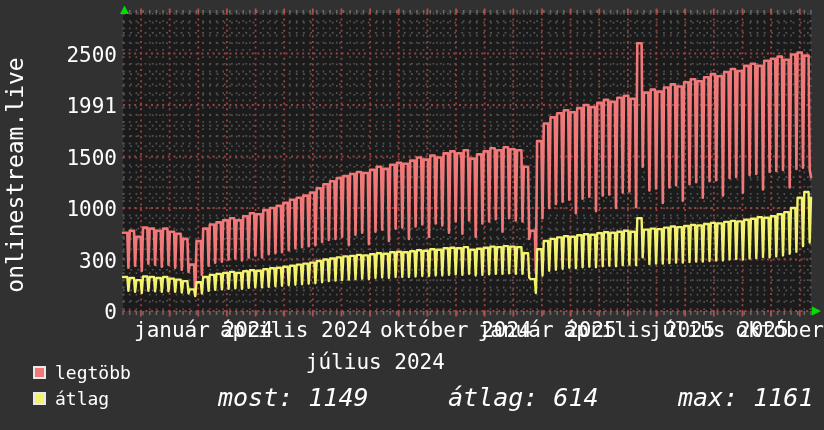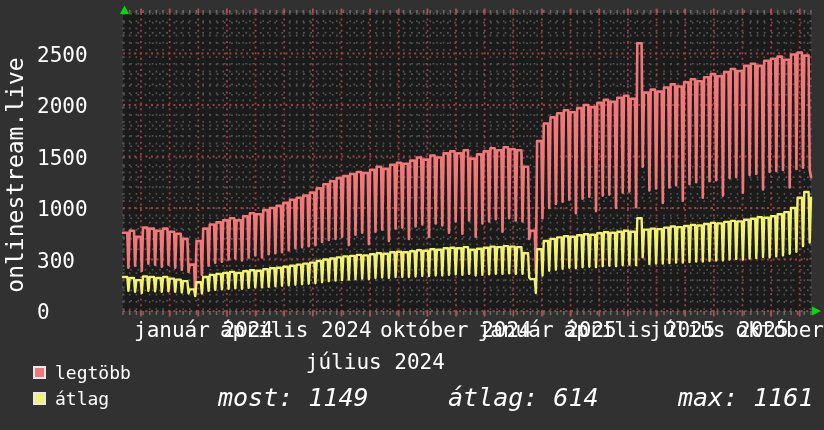--- a/index.html
+++ b/index.html
@@ -8,21 +8,21 @@
     background:#313131;color:#ffffff;
     font-family:"DejaVu Sans Mono",monospace;
   }
   #chart-svg{position:absolute;left:0;top:0;}
   .vtitle{
     position:absolute;left:-145px;top:162px;width:320px;height:26px;
     transform:rotate(-90deg);text-align:center;
     font-size:23px;line-height:26px;white-space:nowrap;
   }
   .ylab{
-    position:absolute;width:80px;text-align:left;
+    position:absolute;width:80px;text-align:right;
     font-size:21px;line-height:21px;white-space:nowrap;
   }
   .xlab{
     position:absolute;top:320px;font-size:21px;line-height:21px;white-space:nowrap;
   }
   .legend-label{position:absolute;left:55px;font-size:18px;line-height:21px;white-space:nowrap;}
   .swatch{
     position:absolute;left:33px;width:13px;height:13px;
     box-sizing:border-box;border:2px solid #e9e9e9;display:inline-block;
   }
@@ -445,21 +445,21 @@
       <polygon points="821,311 812,306.5 812,315.5" fill="#00dd00"></polygon>
     </svg>
 
   <div class="vtitle">onlinestream.live</div>
 
   <div id="ylabels">
       <div class="ylab" style="left: 37px; top: 302px;">0</div>
       <div class="ylab" style="left: 37px; top: 250.5px;">300</div>
       <div class="ylab" style="left: 37px; top: 199px;">1000</div>
       <div class="ylab" style="left: 37px; top: 147.5px;">1500</div>
-      <div class="ylab" style="left: 37px; top: 96px;">2000</div>
+      <div class="ylab" style="left: 37px; top: 96px;">1991</div>
       <div class="ylab" style="left: 37px; top: 44.5px;">2500</div>
     </div>
   <div id="xlabels">
       <div class="xlab" style="left: 134px; text-align: right;">január 2024</div>
       <div class="xlab" style="left: 219.92px;">április 2024</div>
       <div class="xlab" style="left: 305.84px; margin-top: 32px;">július 2024</div>
       <div class="xlab" style="left: 380px;">október 2024</div>
       <div class="xlab" style="left: 477.68px; text-align: center;">január 2025</div>
       <div class="xlab" style="left: 563.6px;">április 2025</div>
       <div class="xlab" style="left: 649.52px;">július 2025</div>

